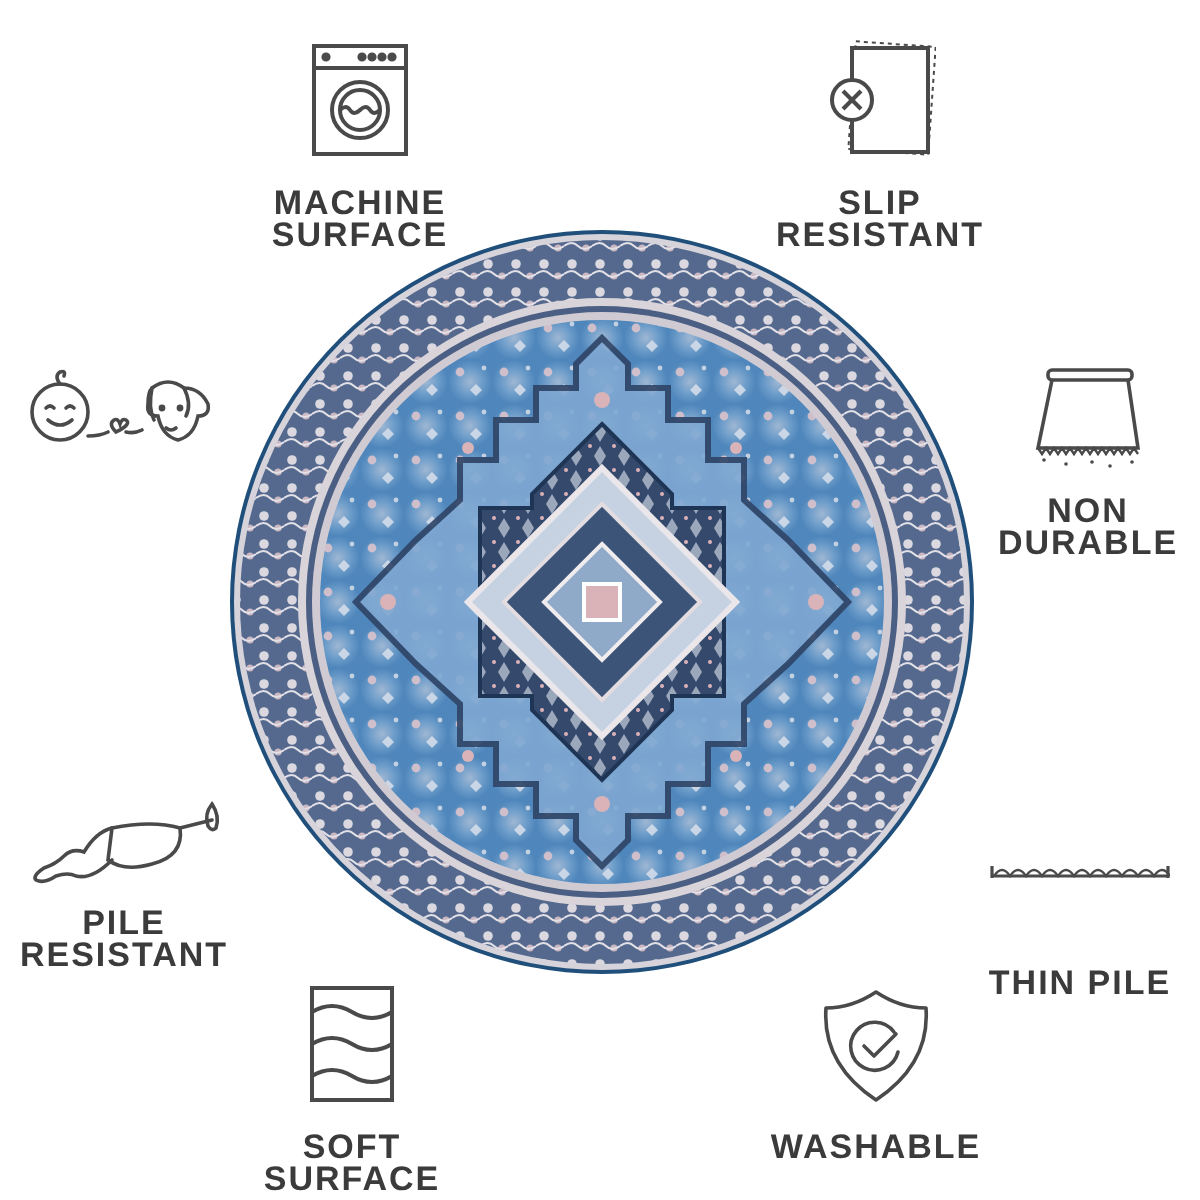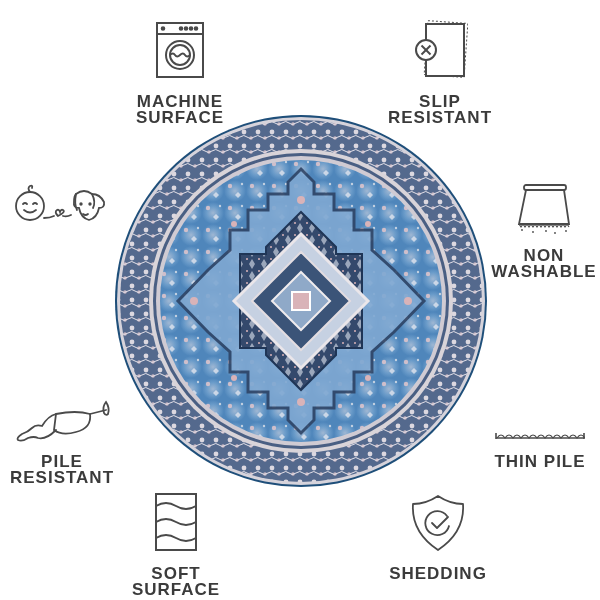--- a/index.html
+++ b/index.html
@@ -141,40 +141,40 @@
         <circle cx="9" cy="48" r="0.9"></circle>
           <circle cx="20" cy="50" r="0.9"></circle>
           <circle cx="33" cy="49" r="0.9"></circle>
         <circle cx="42" cy="51" r="0.9"></circle>
           <circle cx="53" cy="49" r="0.9"></circle>
       </g>
     </svg>
   </span>
   <div class="label" style="margin-top:10px;">
     <div>NON</div>
-    <div>WASHABLE</div>
+    <div>DURABLE</div>
   </div>
 </div>
 
 <div class="feature" style="left:6px;top:400px;width:112px;">
   <span class="icon">
     <svg width="100" height="44" viewBox="0 0 100 44" fill="none" stroke="#4a4a4a" stroke-width="1.8" stroke-linecap="round">
       <path d="M44 14 q20 -4 34 0 q2 14 -14 18 q-14 4 -22 -2 z"></path>
       <path d="M78 14 q8 -2 16 -4"></path>
       <path d="M94 2 q4 6 2 12 q-2 2 -4 -1 q-2 -6 2 -11z"></path>
       <path d="M44 14 q-8 2 -14 12 q-6 -2 -10 2 q-4 4 -10 6 q-6 4 -4 6 q4 2 10 -2 q6 -2 10 0 q8 2 18 -8"></path>
     </svg>
   </span>
   <div class="label" style="margin-top:10px;">
     <div>PILE</div>
     <div>RESISTANT</div>
   </div>
 </div>
 
-<div class="feature" style="left:482px;top:430px;width:116px;">
+<div class="feature" style="left:482px;top:430px;width:116px;gap:30px;">
   <span class="icon">
     <svg width="90" height="10" viewBox="0 0 90 10" fill="none" stroke="#4a4a4a" stroke-width="1.6">
       <line x1="1" y1="8" x2="89" y2="8"></line>
       <path d="M2 8 q4 -6 8 0 q4 -6 8 0 q4 -6 8 0 q4 -6 8 0 q4 -6 8 0 q4 -6 8 0 q4 -6 8 0 q4 -6 8 0 q4 -6 8 0 q4 -6 8 0 q4 -6 8 0" stroke-width="1.2"></path>
       <line x1="1" y1="3" x2="1" y2="9"></line>
         <line x1="89" y1="3" x2="89" y2="9"></line>
     </svg>
   </span>
   <div class="label" style="margin-top:14px;">
     <div>THIN PILE</div>
@@ -197,15 +197,15 @@
 
 <div class="feature" style="left:386px;top:494px;width:104px;">
   <span class="icon">
     <svg width="54" height="58" viewBox="0 0 54 58" fill="none" stroke="#4a4a4a" stroke-width="1.8" stroke-linecap="round" stroke-linejoin="round">
       <path d="M27 2 q12 8 25 8 q2 28 -25 46 q-27 -18 -25 -46 q13 0 25 -8z"></path>
       <path d="M36 22 a12 12 0 1 0 2 10"></path>
       <path d="M21 29 l5 5 l11 -11"></path>
     </svg>
   </span>
   <div class="label" style="margin-top:14px;">
-    <div>SHEDDING</div>
+    <div>WASHABLE</div>
   </div>
 </div>
 
 </body></html>

